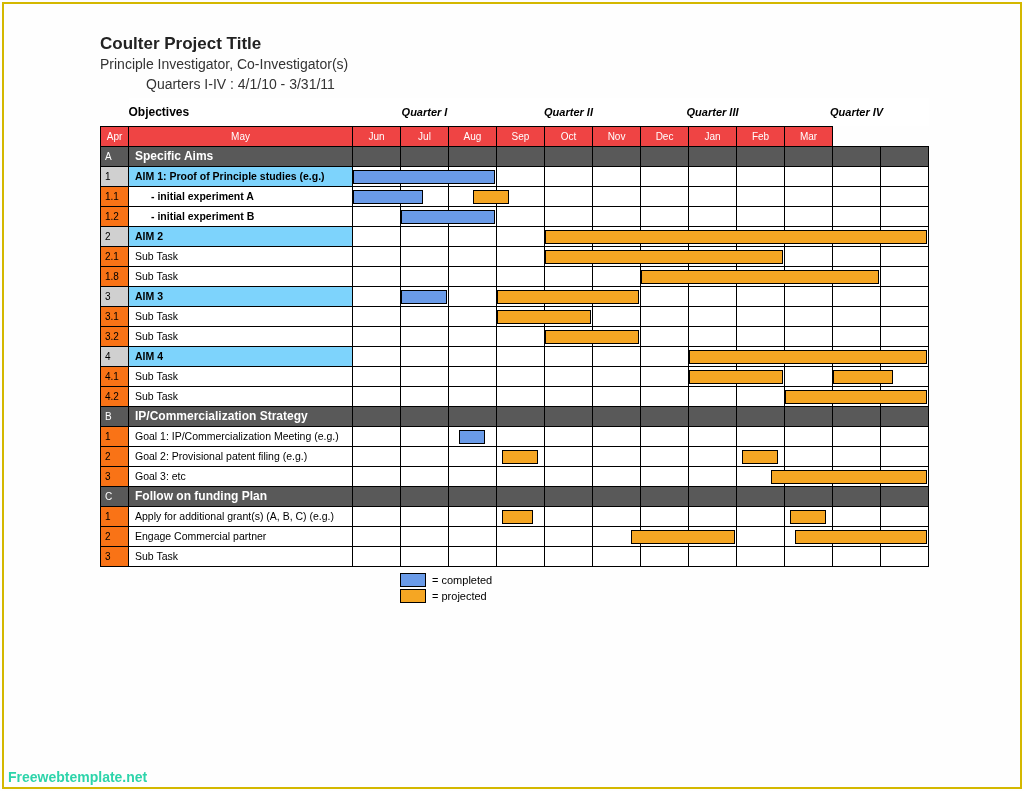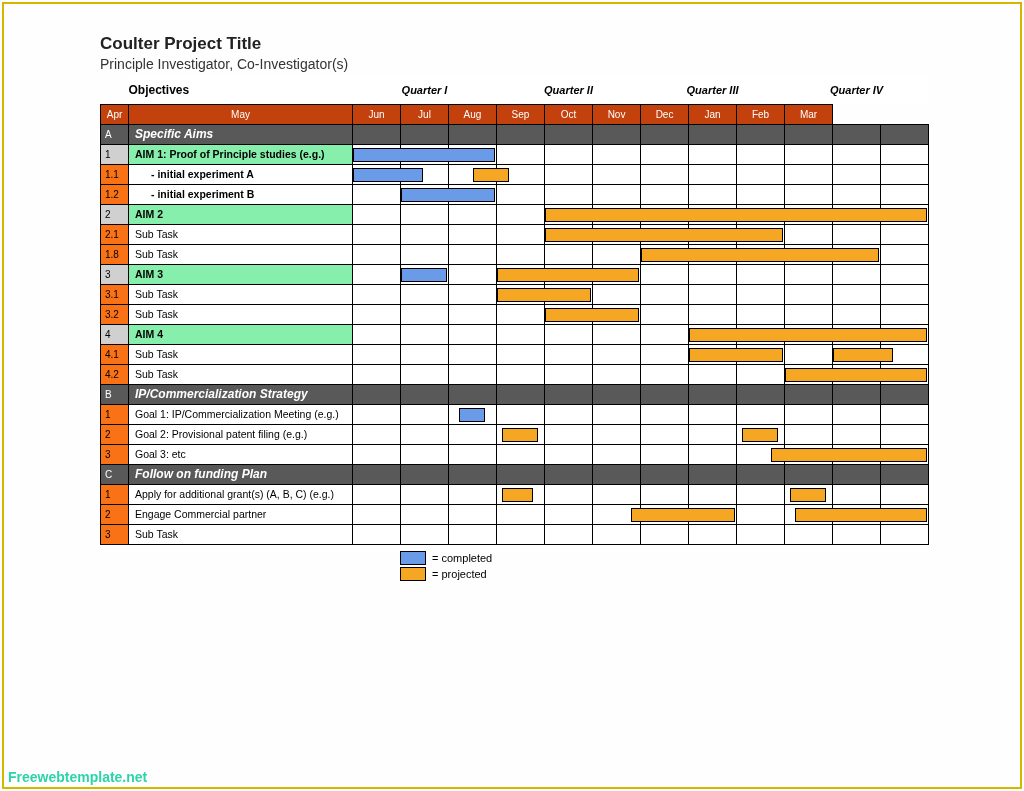--- a/index.html
+++ b/index.html
@@ -40,58 +40,57 @@
     height: 28px;
     text-align: left;
     font-weight: bold;
     font-size: 12px;
     background: #fff;
   }
   .blank-top { border: none; background: transparent; }
   .mon-header {
     border: 1px solid #000;
     height: 20px;
-    background: #c2410c;
+    background: #ef4444;
     color: #fff;
     font-size: 10px;
     text-align: center;
   }
   .sec-id {
     border: 1px solid #000;
     background: #595959;
     color: #fff;
     font-size: 10px;
     text-align: left;
     padding-left: 4px;
     height: 20px;
   }
   .sec-label {
     border: 1px solid #000;
     background: #595959;
     color: #fff;
     font-size: 12px;
     font-weight: bold;
-    font-style: italic;
     padding-left: 6px;
   }
   .sec-bar { border: 1px solid #000; background: #595959; }
   .row-id {
     border: 1px solid #000;
     font-size: 10px;
     padding-left: 4px;
     height: 20px;
     background: #f97316;
   }
   .row-label {
     border: 1px solid #000;
     font-size: 10.5px;
     padding-left: 6px;
     background: #fff;
   }
-  .row-label.bold { font-weight: bold; background: #86efac; }
+  .row-label.bold { font-weight: bold; background: #7dd3fc; }
   .row-label.indent { padding-left: 22px; font-weight: bold; }
   .row-id.shade { background: #d0d0d0; }
   .cell {
     border: 1px solid #000;
     height: 20px;
     position: relative;
     background: #fff;
     overflow: visible;
   }
   .bar {
@@ -116,20 +115,21 @@
     font-weight: bold;
     color: #2dd4aa;
   }
 </style>
 </head>
 <body>
 
 <div class="outer-frame">
   <div class="title">Coulter Project Title</div>
   <div class="subtitle">Principle Investigator, Co-Investigator(s)</div>
+  <div class="daterange">Quarters I-IV : 4/1/10 - 3/31/11</div>
 
   <table>
     <colgroup>
       <col class="id">
         <col class="obj">
       <col class="mon">
         <col class="mon">
         <col class="mon">
       <col class="mon">
         <col class="mon">

